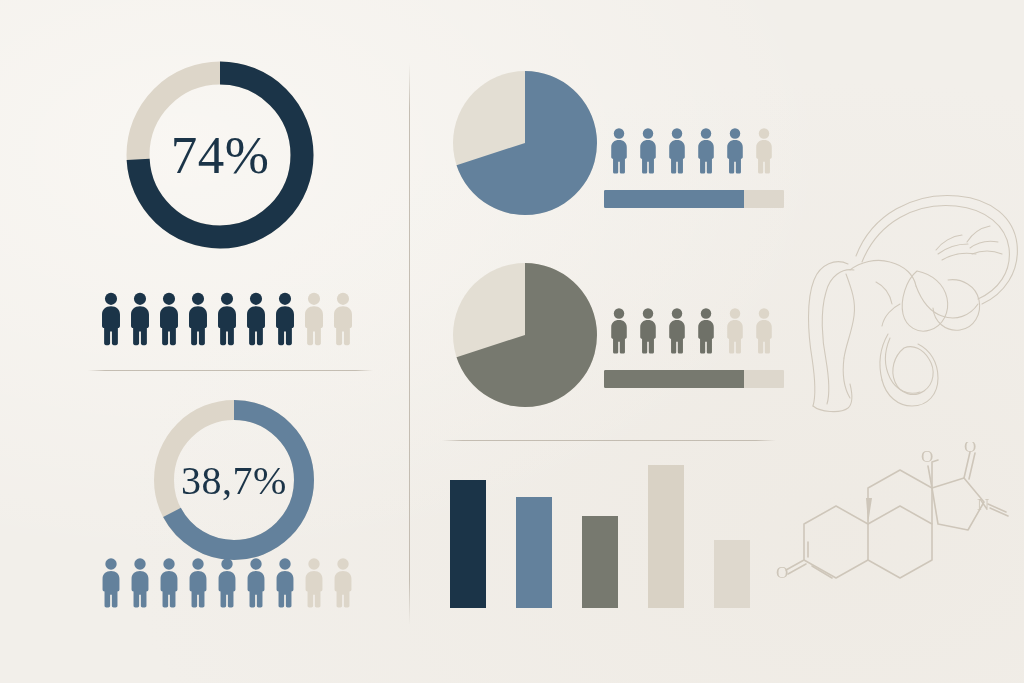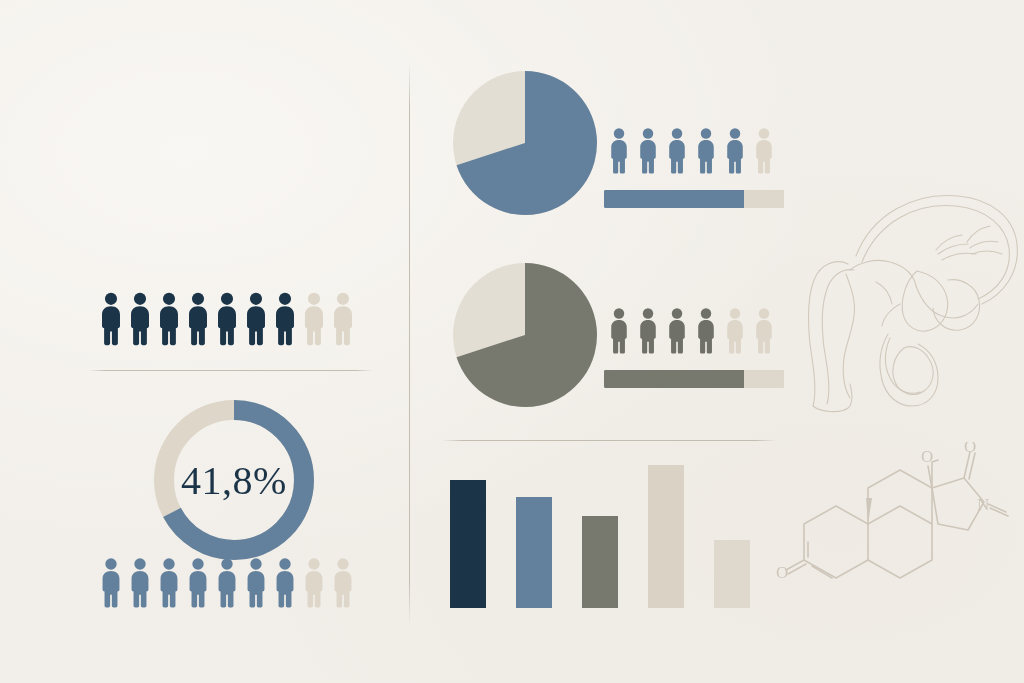--- a/index.html
+++ b/index.html
@@ -85,20 +85,31 @@
 <body>
 
 <div id="canvas">
 
   <div id="paper-texture"></div>
 
   <div class="divider-v" style="left:409px; top:63px; height:562px;"></div>
   <div class="divider-h" style="left:88px; top:370px; width:285px;"></div>
   <div class="divider-h" style="left:442px; top:440px; width:334px;"></div>
 
+  <div class="donut-wrap" style="left:122px; top:57px; width:196px; height:196px;">
+    <svg width="196" height="196" viewBox="0 0 196 196">
+      <g transform="rotate(-90 98 98)">
+        <circle id="donut1-rest" cx="98" cy="98" r="82" fill="none" stroke="#ddd6c9" stroke-width="23" stroke-dasharray="515.221195188726 515.221195188726"></circle>
+        <circle id="donut1-arc" cx="98" cy="98" r="82" fill="none" stroke="#1b3448" stroke-width="23" stroke-linecap="butt" stroke-dasharray="381.26368443965725 515.221195188726"></circle>
+      </g>
+    </svg>
+    <div class="donut-label" style="color:#1b3448; font-size:53px;">
+      <span>74%</span>
+    </div>
+  </div>
 
   <div class="people-row" id="people-row-1" style="left:100px; top:288px; width:262px; height:58px; gap:7px;">
       <svg width="22" height="54" viewBox="0 0 24 58" class="person">
         <g fill="#1b3448">
           <circle cx="12" cy="7" r="6.6"></circle>
           <path d="M12 15.2 C6.2 15.2 2.2 18.6 2.2 24.2 L2.2 36.5 C2.2 37.9 3.2 38.8 4.5 38.8 L4.5 55.5 C4.5 56.7 5.4 57.5 6.6 57.5 L8.9 57.5 C10.1 57.5 11 56.7 11 55.5 L11 42.5 L13 42.5 L13 55.5 C13 56.7 13.9 57.5 15.1 57.5 L17.4 57.5 C18.6 57.5 19.5 56.7 19.5 55.5 L19.5 38.8 C20.8 38.8 21.8 37.9 21.8 36.5 L21.8 24.2 C21.8 18.6 17.8 15.2 12 15.2 Z"></path>
         </g>
       </svg>
       <svg width="22" height="54" viewBox="0 0 24 58" class="person">
         <g fill="#1b3448">
@@ -151,21 +162,21 @@
     </div>
 
   <div class="donut-wrap" style="left:150px; top:396px; width:168px; height:168px;">
     <svg width="168" height="168" viewBox="0 0 168 168">
       <g transform="rotate(-90 84 84)">
         <circle id="donut2-rest" cx="84" cy="84" r="70" fill="none" stroke="#ddd6c9" stroke-width="20" stroke-dasharray="439.822971502571 439.822971502571"></circle>
         <circle id="donut2-arc" cx="84" cy="84" r="70" fill="none" stroke="#63819c" stroke-width="20" stroke-linecap="butt" stroke-dasharray="295.56103684972777 439.822971502571"></circle>
       </g>
     </svg>
     <div class="donut-label" style="color:#1b3448; font-size:40px;">
-      <span>41,8%</span>
+      <span>38,7%</span>
     </div>
   </div>
 
   <div class="people-row" id="people-row-2" style="left:100px; top:556px; width:262px; height:52px; gap:7px;">
       <svg width="22" height="50" viewBox="0 0 24 58" class="person">
         <g fill="#63819c">
           <circle cx="12" cy="7" r="6.6"></circle>
           <path d="M12 15.2 C6.2 15.2 2.2 18.6 2.2 24.2 L2.2 36.5 C2.2 37.9 3.2 38.8 4.5 38.8 L4.5 55.5 C4.5 56.7 5.4 57.5 6.6 57.5 L8.9 57.5 C10.1 57.5 11 56.7 11 55.5 L11 42.5 L13 42.5 L13 55.5 C13 56.7 13.9 57.5 15.1 57.5 L17.4 57.5 C18.6 57.5 19.5 56.7 19.5 55.5 L19.5 38.8 C20.8 38.8 21.8 37.9 21.8 36.5 L21.8 24.2 C21.8 18.6 17.8 15.2 12 15.2 Z"></path>
         </g>
       </svg>

